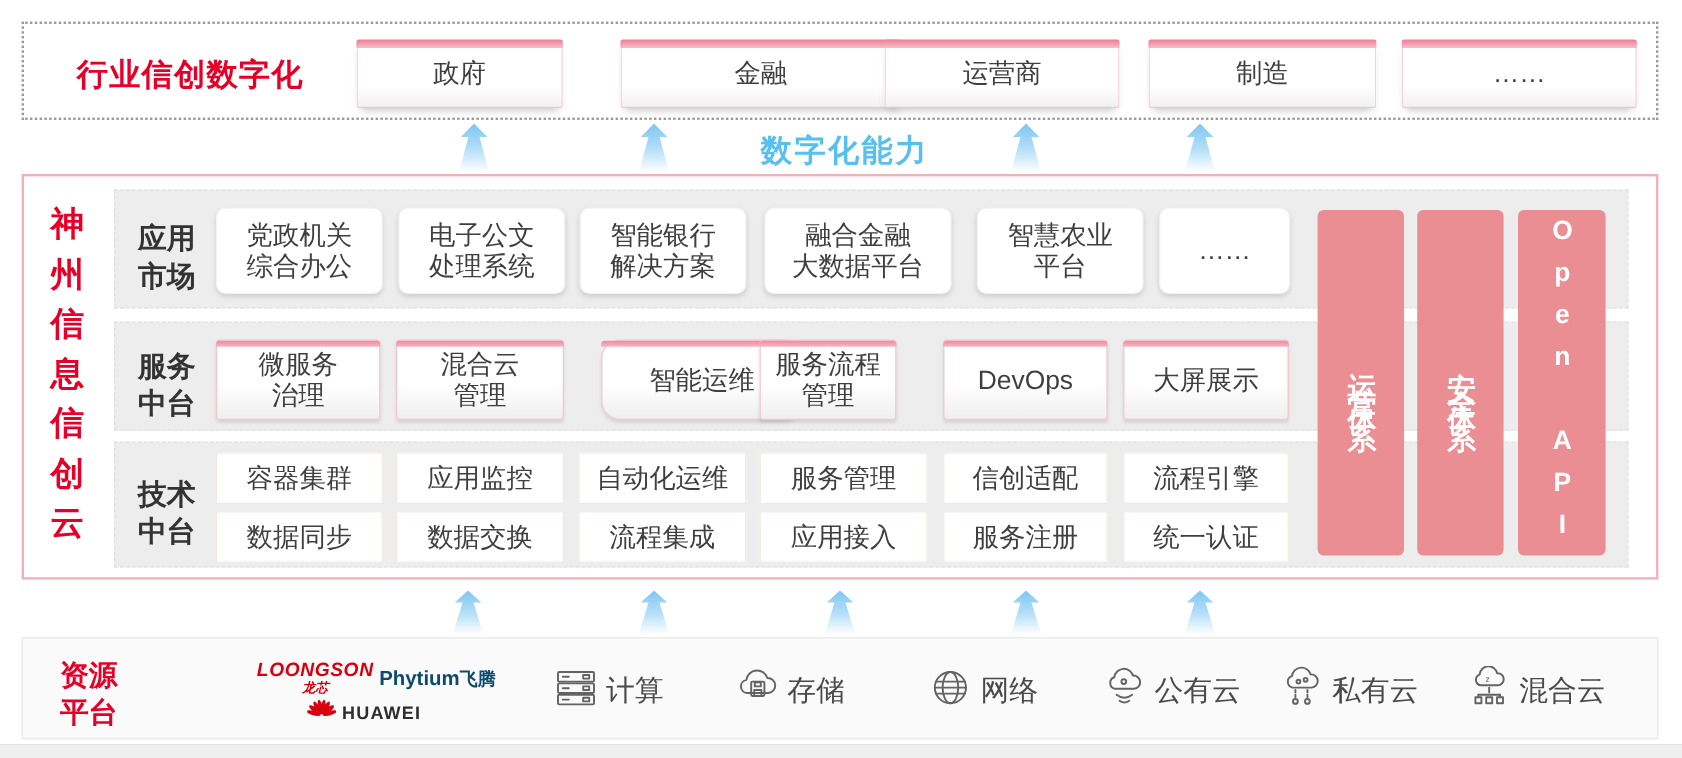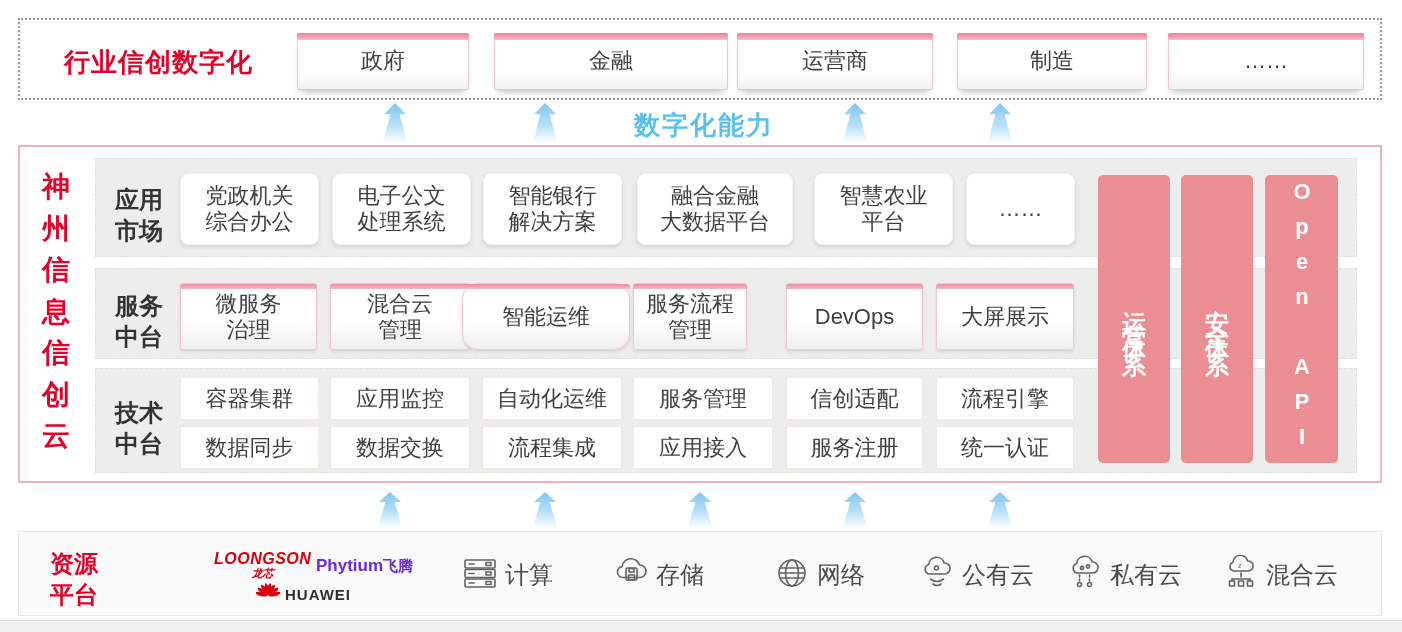--- a/index.html
+++ b/index.html
@@ -68,40 +68,40 @@
   }
   .pillar-cn{font-size:24px;letter-spacing:14px;}
   .pillar-en{font-size:22px;letter-spacing:10px;}
 
   
   .resource-box{left:18px;top:531px;width:1364px;height:85px;background:#fafafa;border:1px solid #e7e7e7;}
   .res-title{left:50px;top:548px;font-size:24px;font-weight:bold;color:#e60027;line-height:31px;white-space:pre-line;}
   .logo-loongson{left:214px;top:550px;text-align:center;color:#d7000f;}
   .logo-loongson .en{font-size:16px;font-weight:900;font-style:italic;letter-spacing:.5px;}
   .logo-loongson .cn{font-size:11px;font-weight:bold;margin-top:-2px;font-style:italic;}
-  .logo-phytium{left:316px;top:556px;color:#6d28d9;font-weight:bold;}
+  .logo-phytium{left:316px;top:556px;color:#0c4a6e;font-weight:bold;}
   .logo-phytium .en{font-size:17px;}
   .logo-phytium .cn{font-size:15px;}
   .logo-huawei{left:256px;top:580px;display:flex;align-items:center;gap:5px;}
   .logo-huawei .txt{font-size:15px;font-weight:bold;color:#2e2e2e;letter-spacing:1px;}
   .res-item{height:40px;display:flex;align-items:center;gap:7px;}
   .res-item .lbl{font-size:24px;color:#4a4a4a;}
   .res-item svg{stroke:#636363;fill:none;stroke-width:1.6;stroke-linecap:round;stroke-linejoin:round;}
 
   .bottom-strip{left:0;top:620px;width:1402px;height:12px;background:#efefef;border-top:1px solid #e2e2e2;}
 </style>
 </head>
 <body>
 
 <div class="abs industry-band"></div>
 <div class="abs industry-title">行业信创数字化</div>
 <div class="abs ind-box center" style="left:297px;width:172px;">
     <span>政府</span>
   </div>
-<div class="abs ind-box center" style="left:494px;width:234px;">
+<div class="abs ind-box center" style="left:517px;width:234px;">
     <span>金融</span>
   </div>
 <div class="abs ind-box center" style="left:737px;width:196px;">
     <span>运营商</span>
   </div>
 <div class="abs ind-box center" style="left:957px;width:190px;">
     <span>制造</span>
   </div>
 <div class="abs ind-box center" style="left:1168px;width:196px;">
     <span>……</span>
@@ -152,21 +152,21 @@
   </div>
 
 <div class="abs svc-box center" style="left:180px;width:137px;">
     <span class="ml">微服务
 治理</span>
   </div>
 <div class="abs svc-box center" style="left:330px;width:140px;">
     <span class="ml">混合云
 管理</span>
   </div>
-<div class="abs svc-box center" style="left:462px;width:168px;border-radius:16px;">
+<div class="abs svc-box center" style="left:501px;width:168px;border-radius:16px;">
     <span class="ml">智能运维</span>
   </div>
 <div class="abs svc-box center" style="left:633px;width:114px;">
     <span class="ml">服务流程
 管理</span>
   </div>
 <div class="abs svc-box center" style="left:786px;width:137px;">
     <span class="ml">DevOps</span>
   </div>
 <div class="abs svc-box center" style="left:936px;width:138px;">

